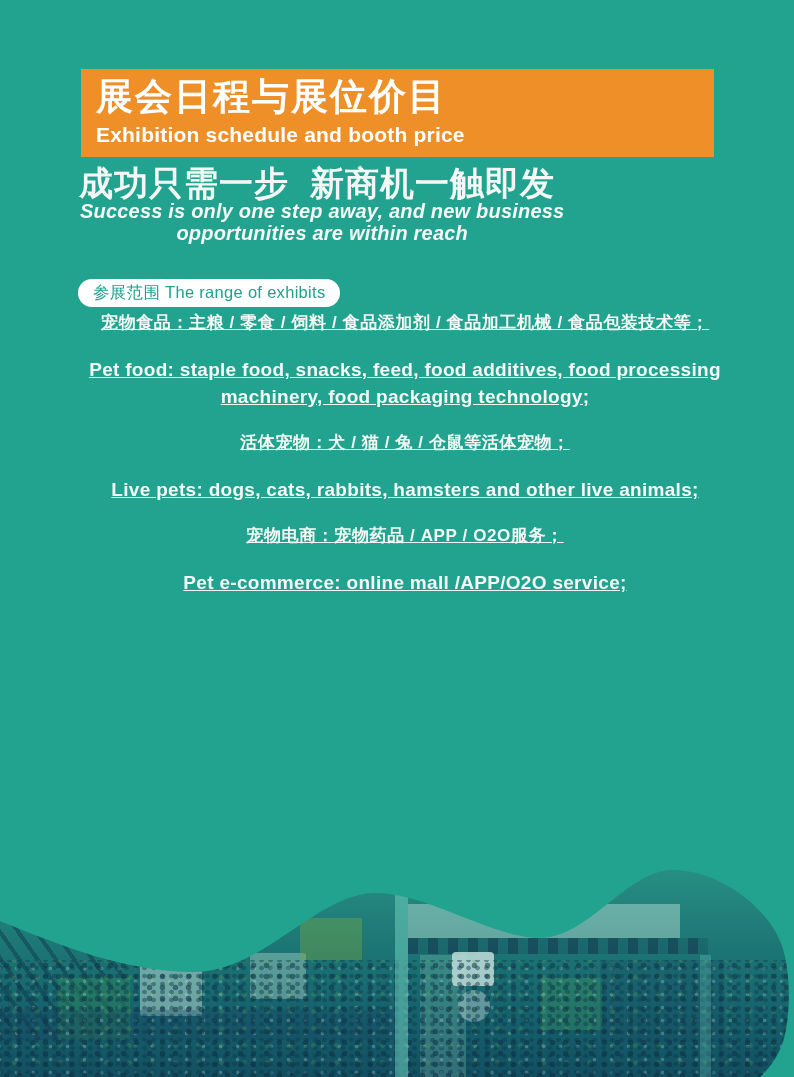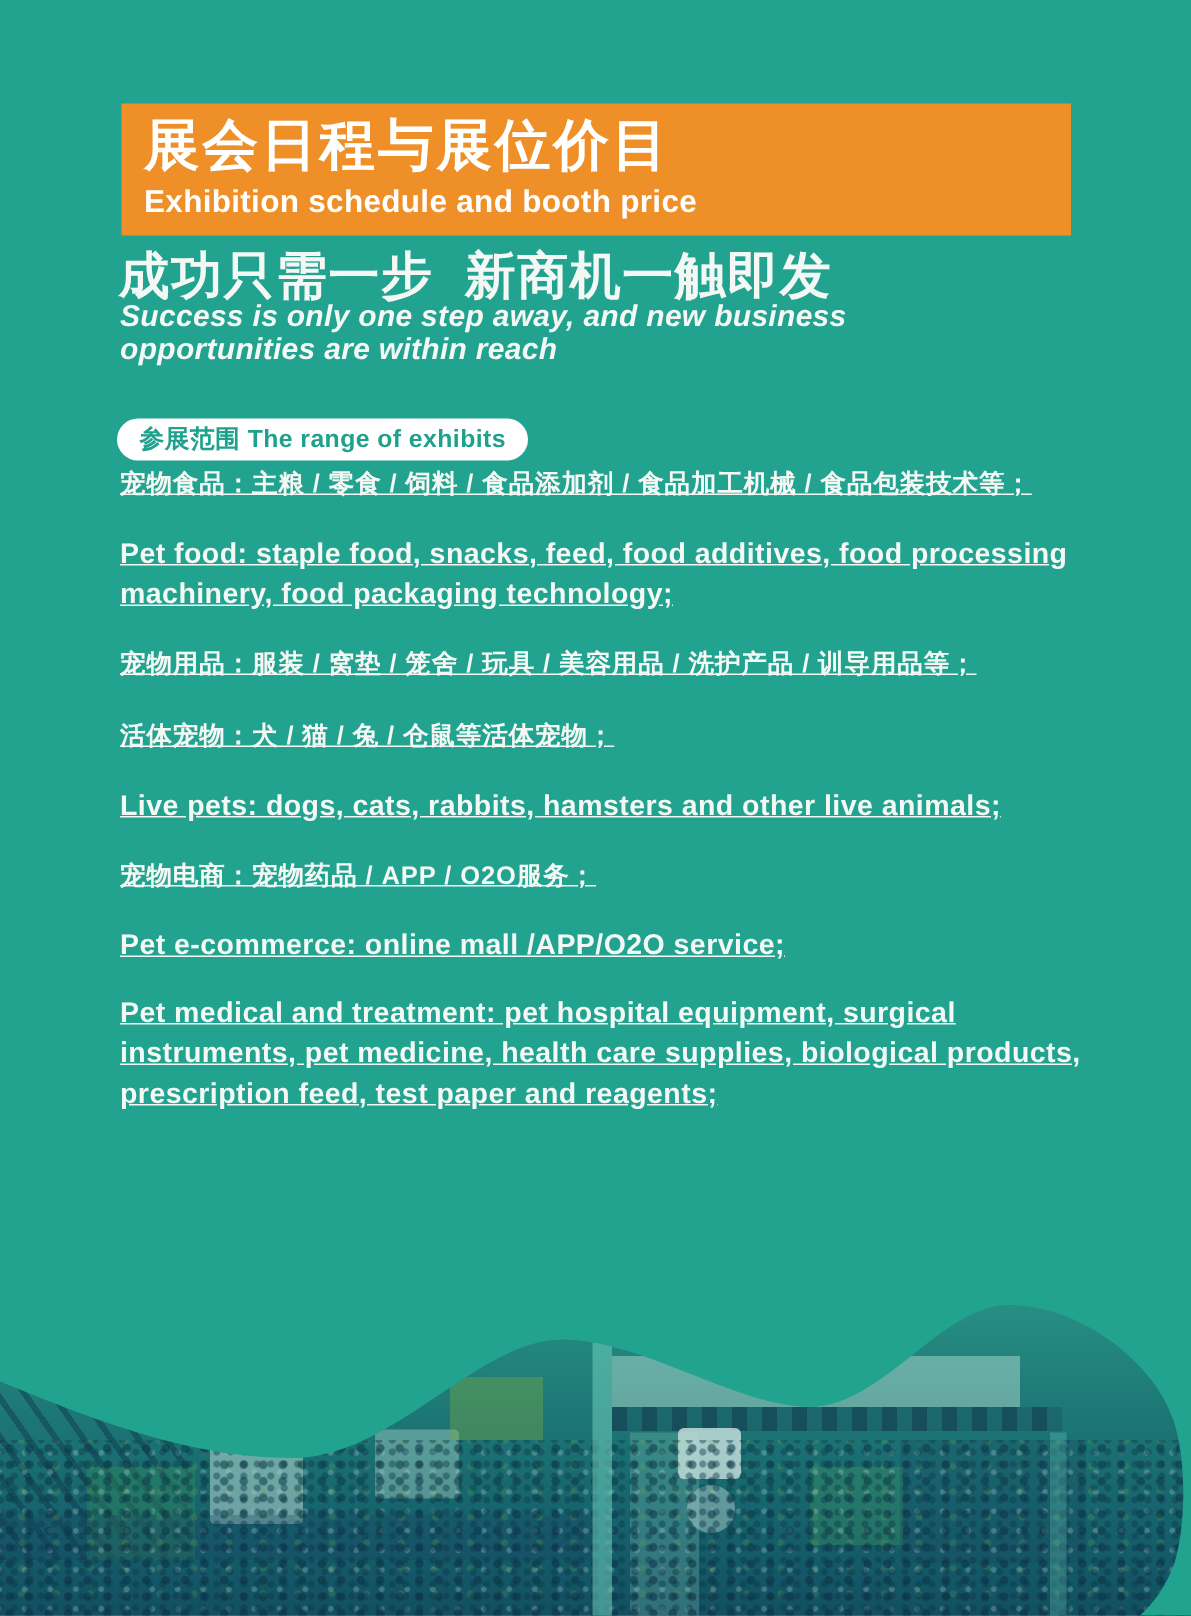--- a/index.html
+++ b/index.html
@@ -2,21 +2,21 @@
 <html><head>
 <meta charset="utf-8">
 <style>
   html,body{margin:0;padding:0;}
   body{
     width:794px;height:1077px;position:relative;overflow:hidden;
     background:#22A38F;
     font-family:"Liberation Sans","DejaVu Sans",sans-serif;
     -webkit-font-smoothing:antialiased;
   }
-  .abs{position:absolute;}
+  .abs{position:absolute;text-align:center;}
 
   
   .banner{
     left:81px;top:69px;width:633px;height:88px;
     background:#EE9027;color:#fff;
     padding:0;box-sizing:border-box;
   }
   .banner-title{
     margin:0;position:absolute;left:15px;top:7px;
     font-size:37px;font-weight:bold;letter-spacing:2px;line-height:1.15;
@@ -36,21 +36,21 @@
     font-size:20px;font-weight:bold;line-height:21.5px;letter-spacing:0.2px;
     white-space:pre-line;
     font-style:italic;
   }
 
   
   .range-pill{
     left:78px;top:279px;height:28px;
     background:#FFFFFF;border-radius:14px;
     display:flex;align-items:center;padding:0 15px;
-    color:#1EA28D;font-size:16.5px;font-weight:bold;letter-spacing:0.3px;
+    color:#1EA28D;font-size:16.5px;font-weight:normal;letter-spacing:0.3px;
   }
 
   
   .sections{left:80px;top:308px;width:650px;z-index:2;}
   .sections p{margin:0;color:#F3F8F5;font-weight:bold;white-space:pre-line;text-decoration:underline;}
   .sections .zh{font-size:17px;line-height:30px;letter-spacing:0.6px;margin-bottom:18px;}
   .sections .en{font-size:19px;line-height:27px;letter-spacing:0.3px;margin-bottom:18px;}
 
   
   .photo-band{left:0;top:860px;width:794px;height:217px;z-index:1;}
@@ -87,31 +87,27 @@
 
 <div class="abs range-pill">
   <span>参展范围 The range of exhibits</span>
 </div>
 
 <div class="abs sections">
   <p class="zh">宠物食品：主粮 / 零食 / 饲料 / 食品添加剂 / 食品加工机械 / 食品包装技术等；</p>
   <p class="en">Pet food: staple food, snacks, feed, food additives, food processing
 machinery, food packaging technology;</p>
 
-  <p class="zh">宠物用品：服装 / 窝垫 / 笼舍 / 玩具 / 美容用品 / 洗护产品 / 训导用品等；</p>
 
   <p class="zh">活体宠物：犬 / 猫 / 兔 / 仓鼠等活体宠物；</p>
   <p class="en">Live pets: dogs, cats, rabbits, hamsters and other live animals;</p>
 
   <p class="zh">宠物电商：宠物药品 / APP / O2O服务；</p>
   <p class="en">Pet e-commerce: online mall /APP/O2O service;</p>
 
-  <p class="en">Pet medical and treatment: pet hospital equipment, surgical
-instruments, pet medicine, health care supplies, biological products,
-prescription feed, test paper and reagents;</p>
 </div>
 
 <div class="abs photo-band">
   <div class="collage">
 
     <div class="frag" style="left:0;top:55px;width:125px;height:125px;background:repeating-linear-gradient(55deg, rgba(16,55,75,.65) 0 4px, transparent 4px 15px);"></div>
     <div class="frag" style="left:140px;top:100px;width:62px;height:56px;background:rgba(212,236,226,.6);border-radius:3px;"></div>
     <div class="frag" style="left:250px;top:93px;width:56px;height:46px;background:rgba(196,228,214,.48);border-radius:3px;"></div>
     <div class="frag" style="left:58px;top:118px;width:72px;height:62px;background:rgba(58,150,80,.42);"></div>
     <div class="frag" style="left:300px;top:58px;width:62px;height:42px;background:rgba(150,180,50,.40);"></div>

